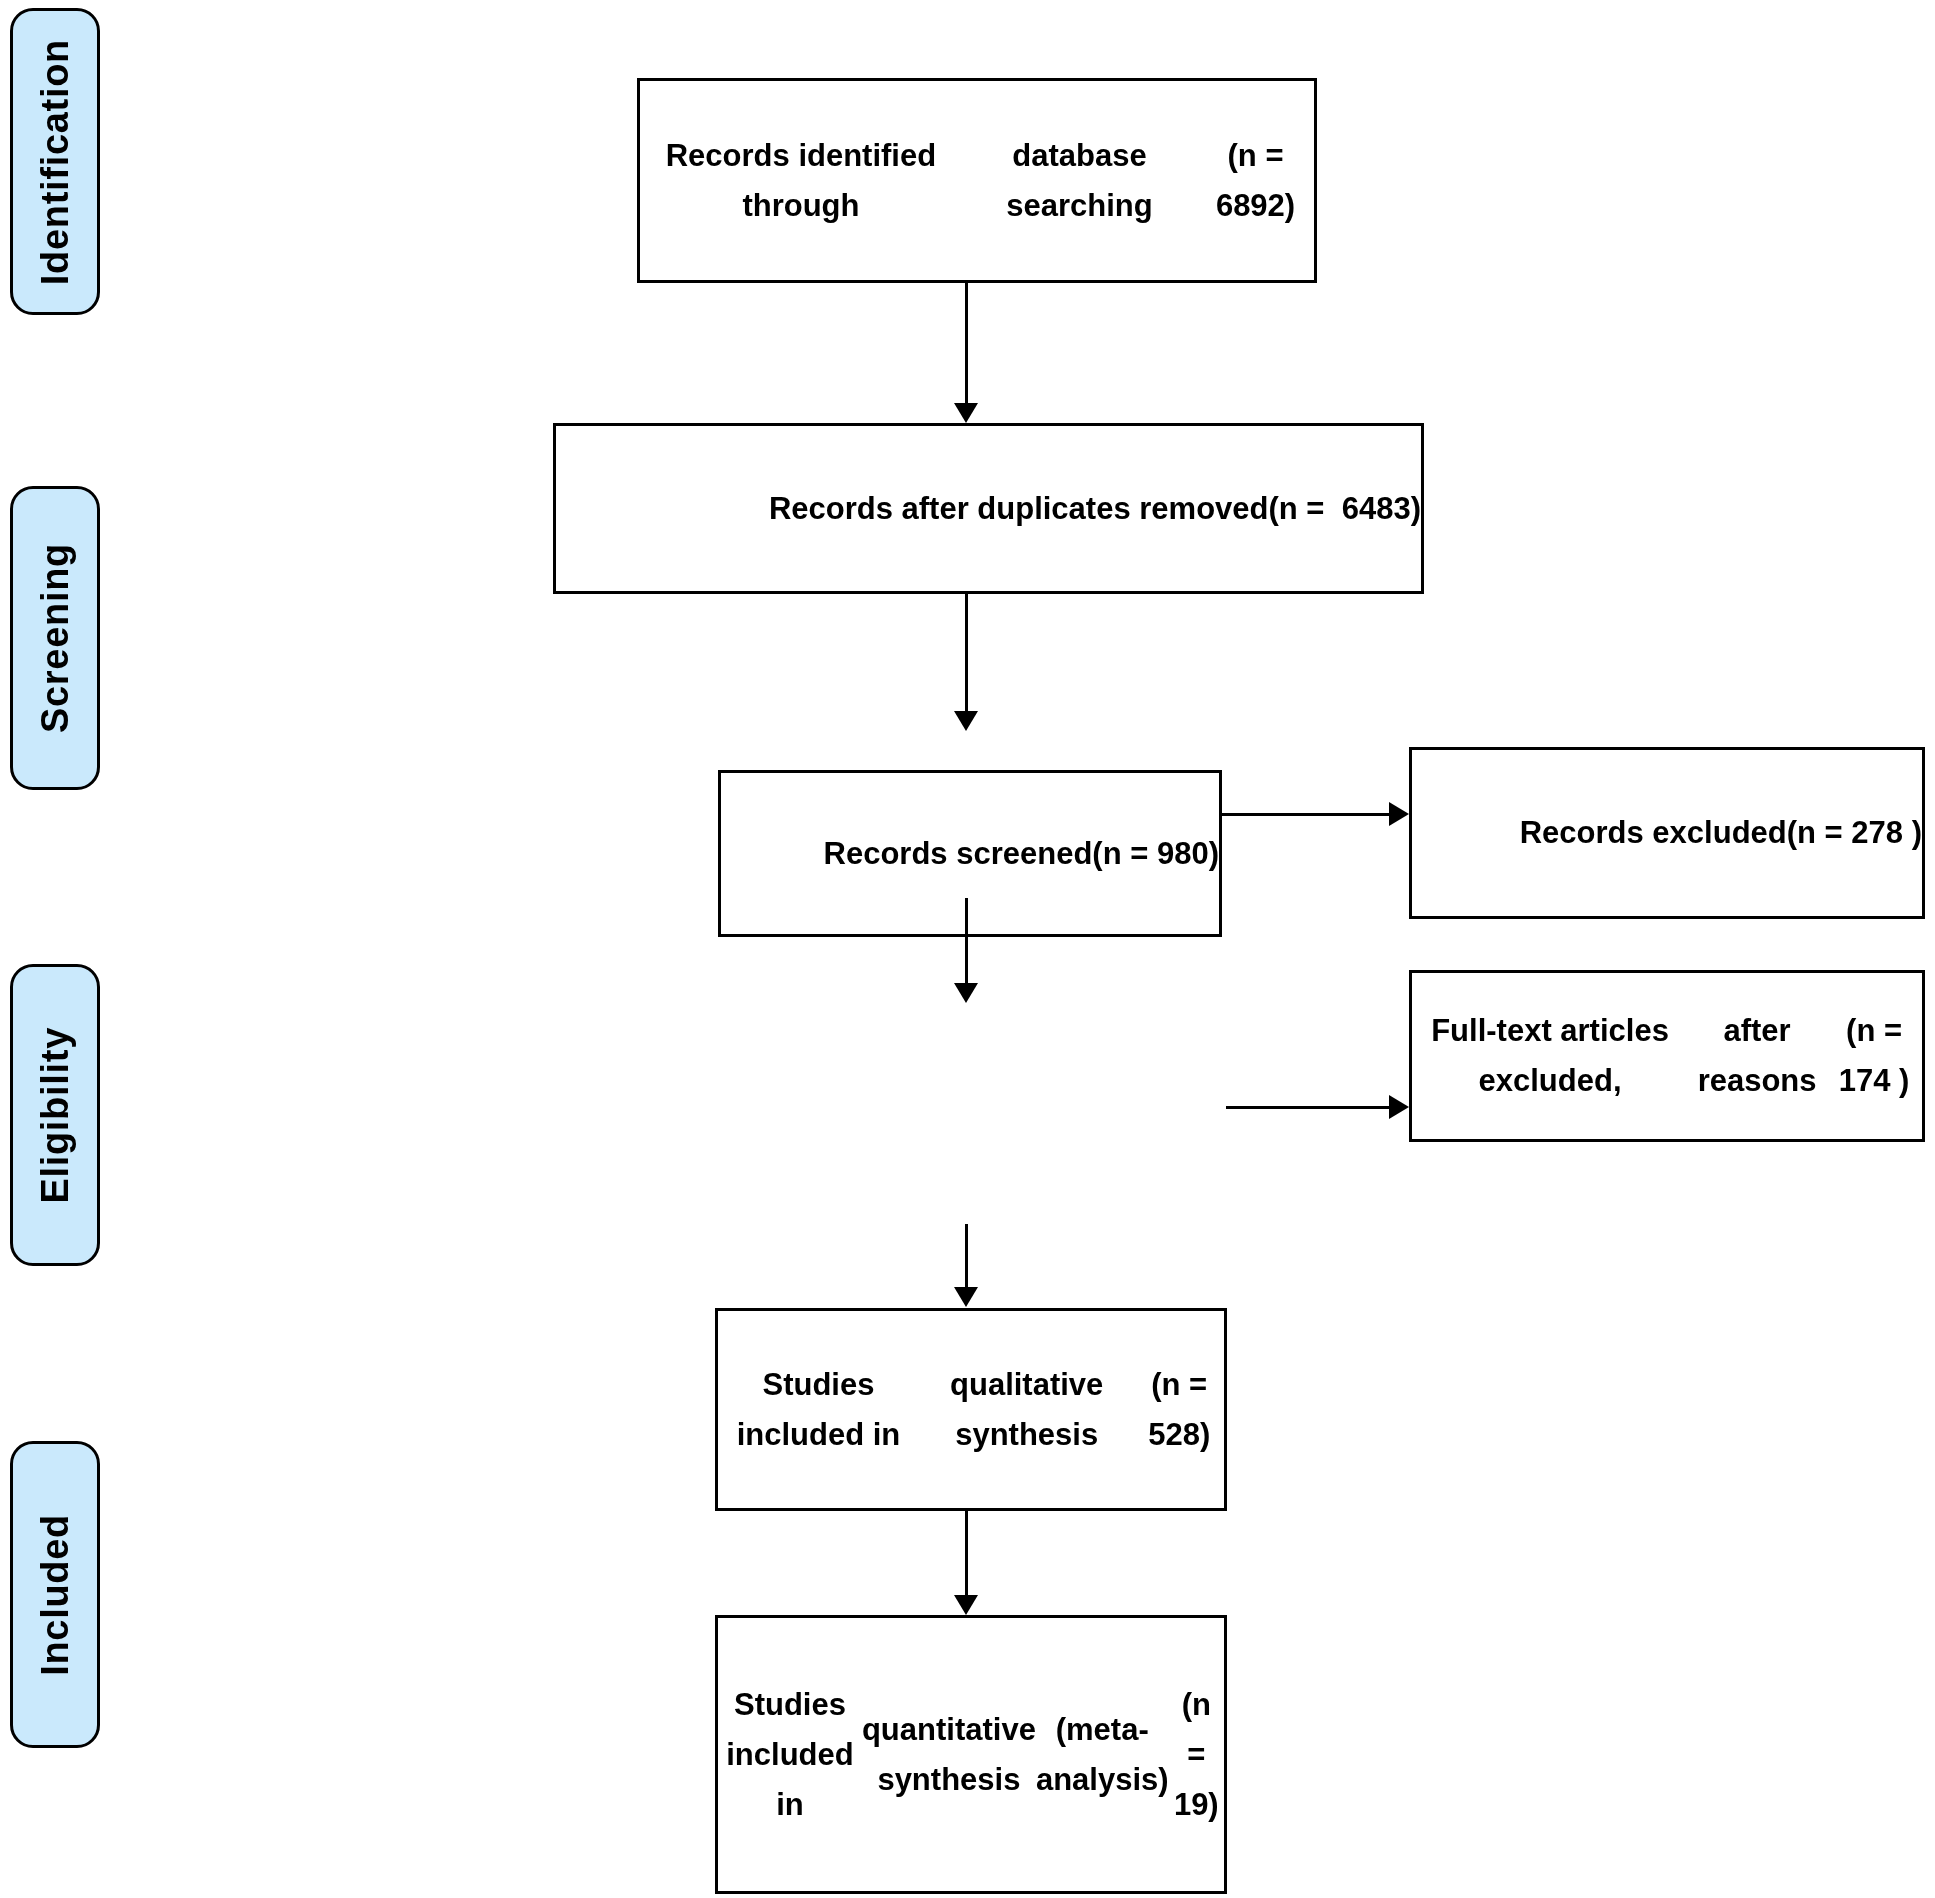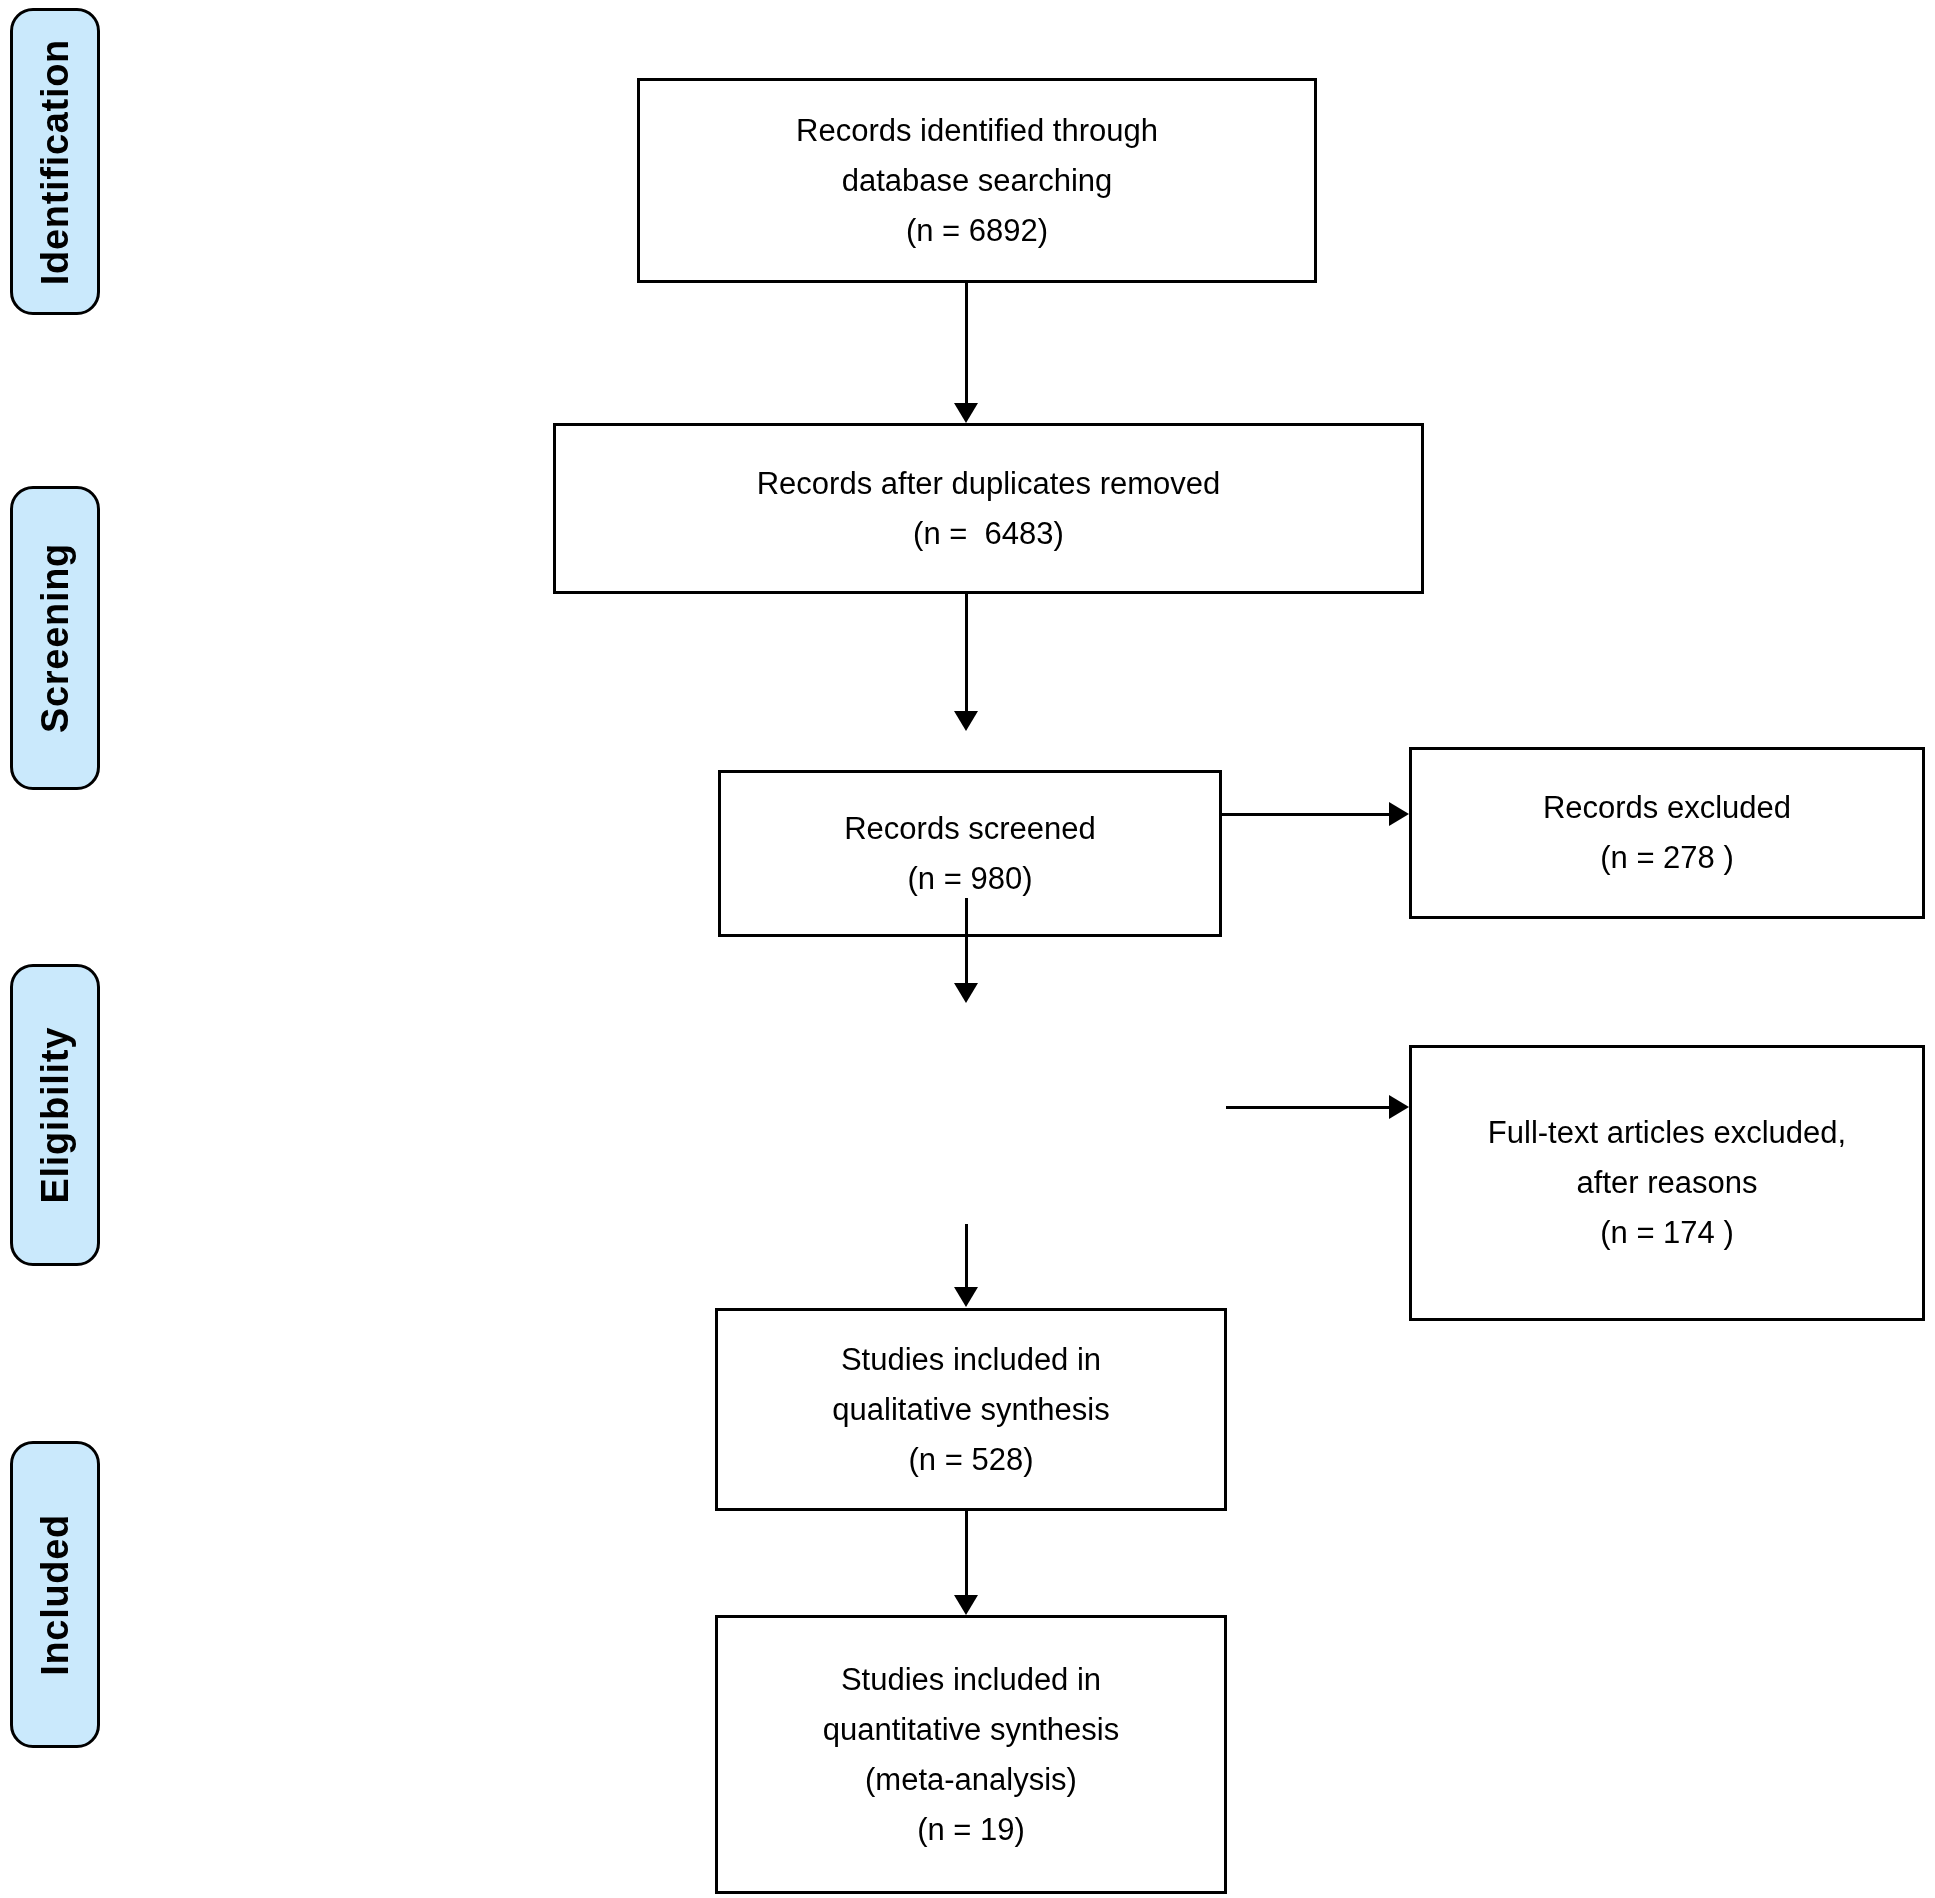--- a/index.html
+++ b/index.html
@@ -35,26 +35,27 @@
     font-weight: bold;
     letter-spacing: 0.7px;
     white-space: nowrap;
   }
   
   .box {
     position: absolute;
     background: #ffffff;
     border: 3.4px solid var(--ink);
     display: flex;
-    flex-direction: column;
+    flex-direction: row;
     align-items: center;
-    justify-content: center;
+    justify-content: flex-end;
     text-align: center;
     font-size: 31px;
     line-height: 50px;
+    font-weight: bold;
   }
   .box .line {
     display: block;
     white-space: pre-wrap;
   }
   
   .arrow-v {
     position: absolute;
     width: 24.6px;
     display: flex;
@@ -116,21 +117,21 @@
       <span class="line">Records screened</span>
       <span class="line">(n = 980)</span>
     </div>
 
   <div class="box" style="left:1409px; top:727px; width:516px; height:172px;margin-top:20px;">
       <span class="line">Records excluded</span>
       <span class="line">(n = 278 )</span>
     </div>
 
 
-  <div class="box" style="left:1409px; top:1045px; width:516px; height:276px;">
+  <div class="box" style="left:1409px; top:970px; width:516px; height:172px;">
       <span class="line">Full-text articles excluded,</span>
       <span class="line">after reasons</span>
       <span class="line">(n = 174 )</span>
     </div>
 
   <div class="box" style="left:715px; top:1308px; width:512px; height:203px;">
       <span class="line">Studies included in</span>
       <span class="line">qualitative synthesis</span>
       <span class="line">(n = 528)</span>
     </div>

